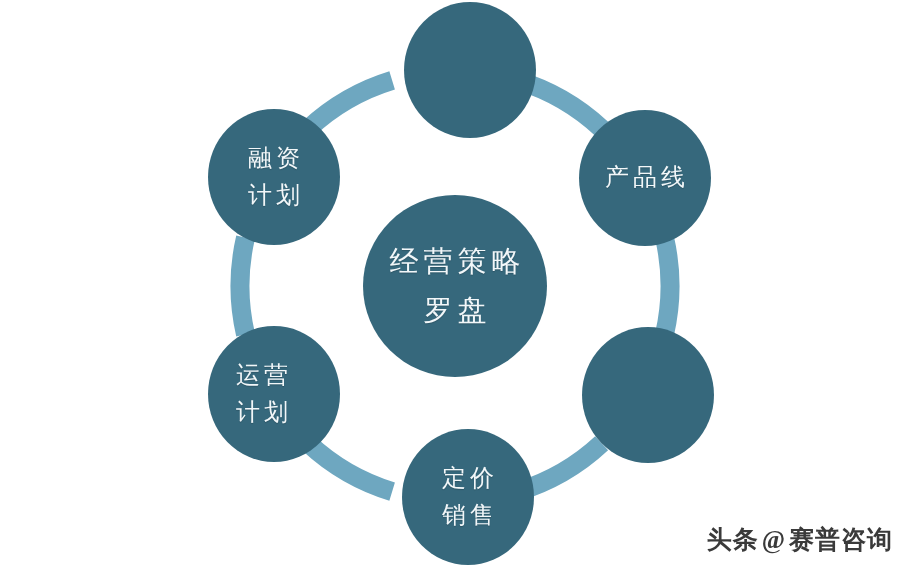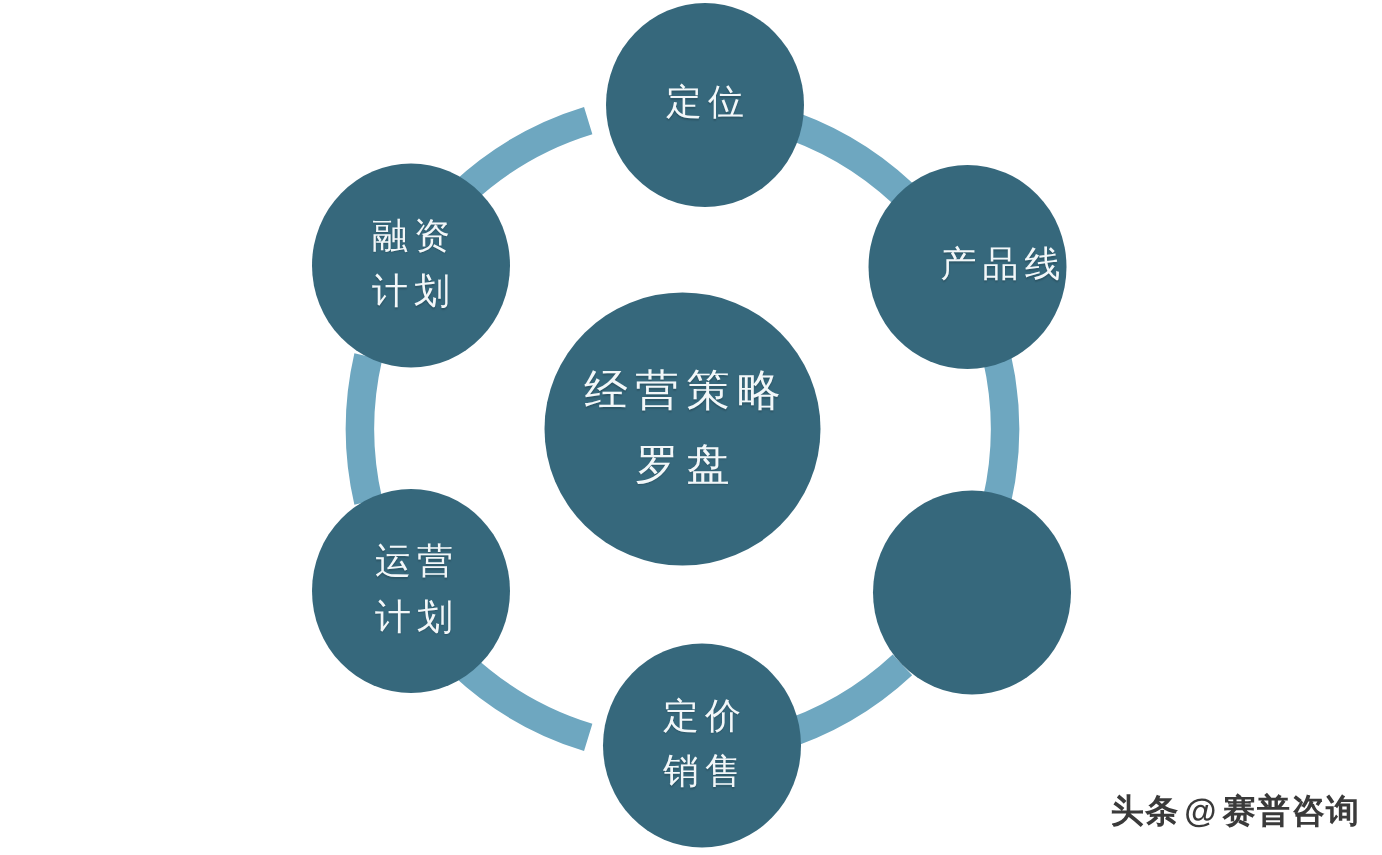--- a/index.html
+++ b/index.html
@@ -60,24 +60,24 @@
     transform: translate(-50%, -50%);
     letter-spacing: 5px;
     text-indent: 5px;
     line-height: 1.7;
   }
 
   .label-line { display: block; white-space: nowrap; }
 
   #watermark {
     position: absolute;
-    right: 14px;
+    right: 28px;
     bottom: 14px;
-    font-family: Liberation Sans, sans-serif;
-    font-size: 22px;
+    font-family: Liberation Serif, serif;
+    font-size: 25px;
     font-weight: bold;
     color: #2a2a2a;
     letter-spacing: 1px;
     white-space: nowrap;
     opacity: 0.92;
   }
   #watermark .wm-at { margin: 0 3px; }
 </style>
 </head>
 <body style="background: rgb(255, 255, 255);">
@@ -103,30 +103,29 @@
         <ellipse cx="455" cy="286" rx="92" ry="91" fill="#36687c"></ellipse>
       </g>
   </svg>
 
   <div class="node-label center-label" id="center-label" style="left: 455px; top: 286px;">
     <span class="label-line">经营策略</span>
     <span class="label-line">罗盘</span>
   </div>
 
   <div class="node-label satellite-label" style="left: 470px; top: 70px;">
-    <span class="label-line">定位</span>
   </div>
-  <div class="node-label satellite-label" style="left: 667px; top: 178px; text-align: right;">
+  <div class="node-label satellite-label" style="left: 645px; top: 178px; text-align: right;">
     <span class="label-line">产品线</span>
   </div>
   <div class="node-label satellite-label" style="left: 468px; top: 497px;">
     <span class="label-line">定价</span>
     <span class="label-line">销售</span>
   </div>
-  <div class="node-label satellite-label" style="left: 276px; top: 394px;">
+  <div class="node-label satellite-label" style="left: 262px; top: 394px;">
     <span class="label-line">运营</span>
     <span class="label-line">计划</span>
   </div>
   <div class="node-label satellite-label" style="left: 274px; top: 177px;">
     <span class="label-line">融资</span>
     <span class="label-line">计划</span>
   </div>
 
   <div id="watermark">
     <span>头条</span><span class="wm-at">@</span><span>赛普咨询</span>

